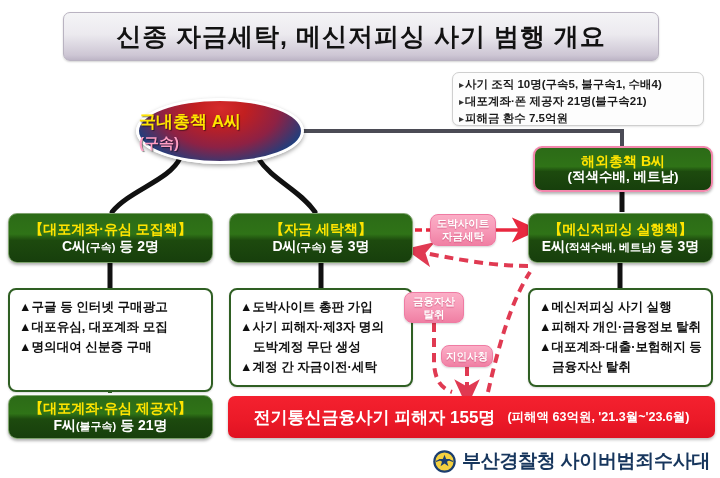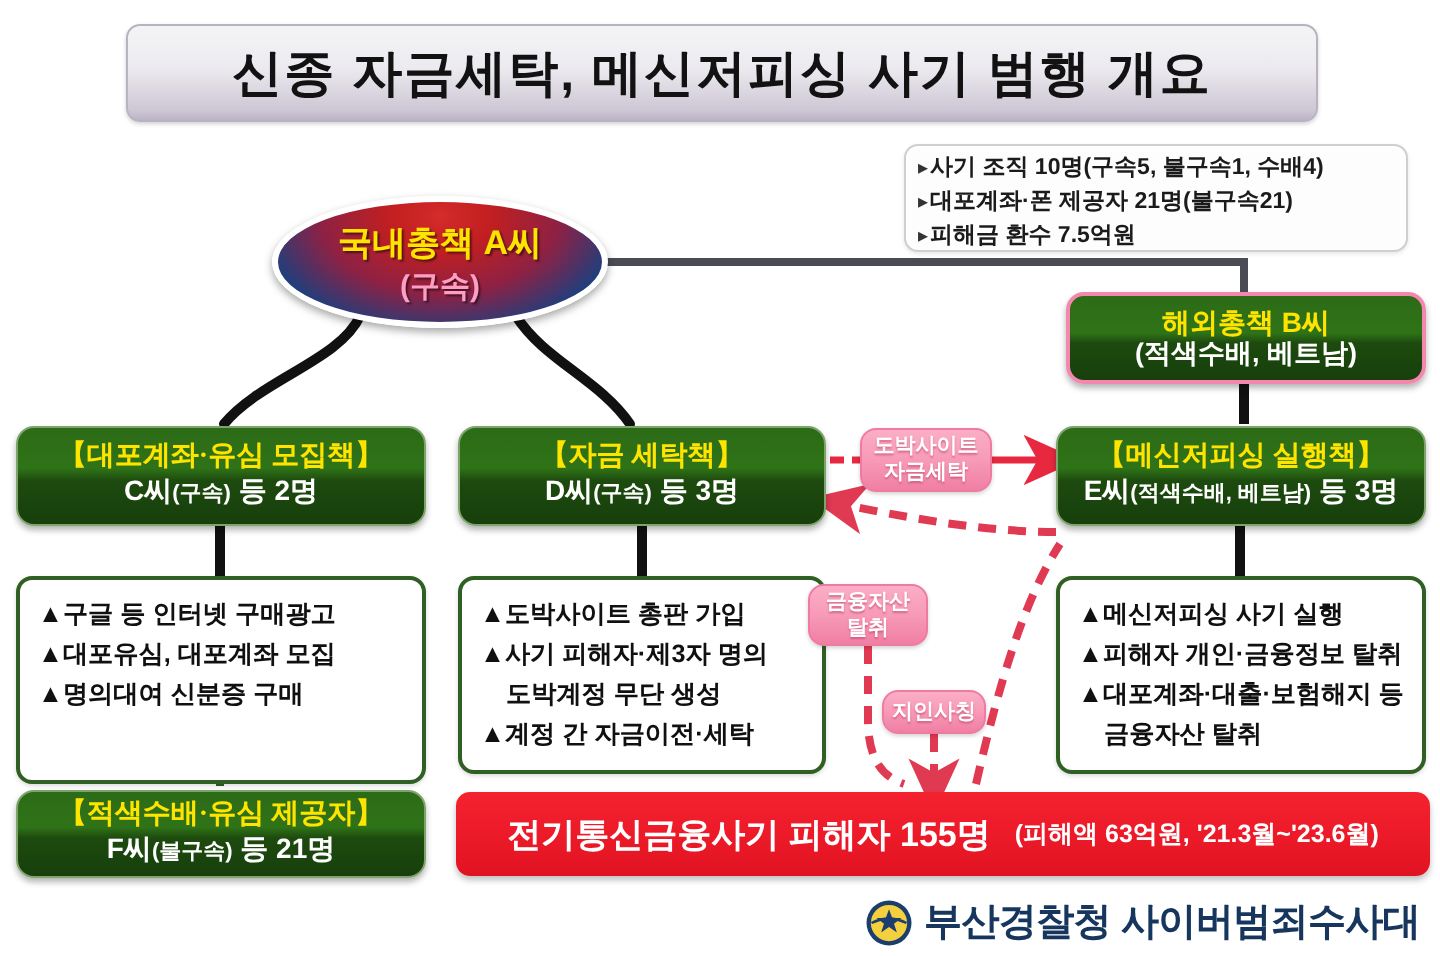--- a/index.html
+++ b/index.html
@@ -40,35 +40,35 @@
   }
   .info-line .bullet{font-size:10px;color:#333;margin-right:1px;}
 
   
   .ellipse{
     position:absolute;left:136px;top:98px;width:168px;height:66px;
     border-radius:50%;
     background:radial-gradient(ellipse at 50% 12%,#d52b2b 0%,#c21f20 22%,#8e2144 52%,#1d3f7e 80%,#093a76 100%);
     border:3px solid #ffffff;
     box-shadow:0 2px 4px rgba(0,0,0,.35);
-    display:flex;flex-direction:column;align-items:center;justify-content:center;
+    display:flex;flex-direction:column;justify-content:center;
     box-sizing:border-box;
   }
   .ellipse .l1{font-size:17px;font-weight:bold;color:#ffe400;text-shadow:1px 1px 1px rgba(0,0,0,.5);white-space:nowrap;}
   .ellipse .l2{font-size:15px;font-weight:bold;color:#ff9ec4;text-shadow:1px 1px 1px rgba(0,0,0,.5);white-space:nowrap;margin-top:1px;}
 
   
   .hdr{
     position:absolute;border-radius:9px;box-sizing:border-box;
     background:linear-gradient(to bottom,#2c6b17 0%,#2f7317 42%,#1d4a0e 55%,#173f0c 100%);
     border:1px solid #7ea36d;
     box-shadow:0 2px 3px rgba(0,0,0,.3);
     display:flex;flex-direction:column;align-items:center;justify-content:center;
   }
-  .hdr .l1{font-size:14px;font-weight:bold;color:#ffe400;white-space:nowrap;line-height:17px;font-family:Liberation Serif, serif;}
+  .hdr .l1{font-size:14px;font-weight:bold;color:#ffe400;white-space:nowrap;line-height:17px;}
   .hdr .l2{font-size:14px;font-weight:bold;color:#ffffff;white-space:nowrap;line-height:17px;}
   .hdr .l2 .sm{font-size:11px;}
 
   #node-c{left:8px;top:213px;width:205px;height:50px;}
   #node-d{left:229px;top:213px;width:184px;height:50px;}
   #node-e{left:528px;top:213px;width:185px;height:50px;}
   #node-f{left:8px;top:395px;width:205px;height:44px;}
 
   
   #node-b{
@@ -208,21 +208,21 @@
     <span class="l1">【자금 세탁책】</span>
     <span class="l2"><span>D씨</span><span class="sm">(구속)</span><span> 등 3명</span></span>
   </div>
 
   <div class="hdr" id="node-e">
     <span class="l1">【메신저피싱 실행책】</span>
     <span class="l2"><span>E씨</span><span class="sm">(적색수배, 베트남)</span><span> 등 3명</span></span>
   </div>
 
   <div class="hdr" id="node-f">
-    <span class="l1">【적색수배·유심 제공자】</span>
+    <span class="l1">【대포계좌·유심 제공자】</span>
     <span class="l2"><span>F씨</span><span class="sm">(불구속)</span><span> 등 21명</span></span>
   </div>
 
   <div class="detail" id="detail-c">
     <div class="row">▲구글 등 인터넷 구매광고</div>
     <div class="row">▲대포유심, 대포계좌 모집</div>
     <div class="row">▲명의대여 신분증 구매</div>
   </div>
 
   <div class="detail" id="detail-d">

